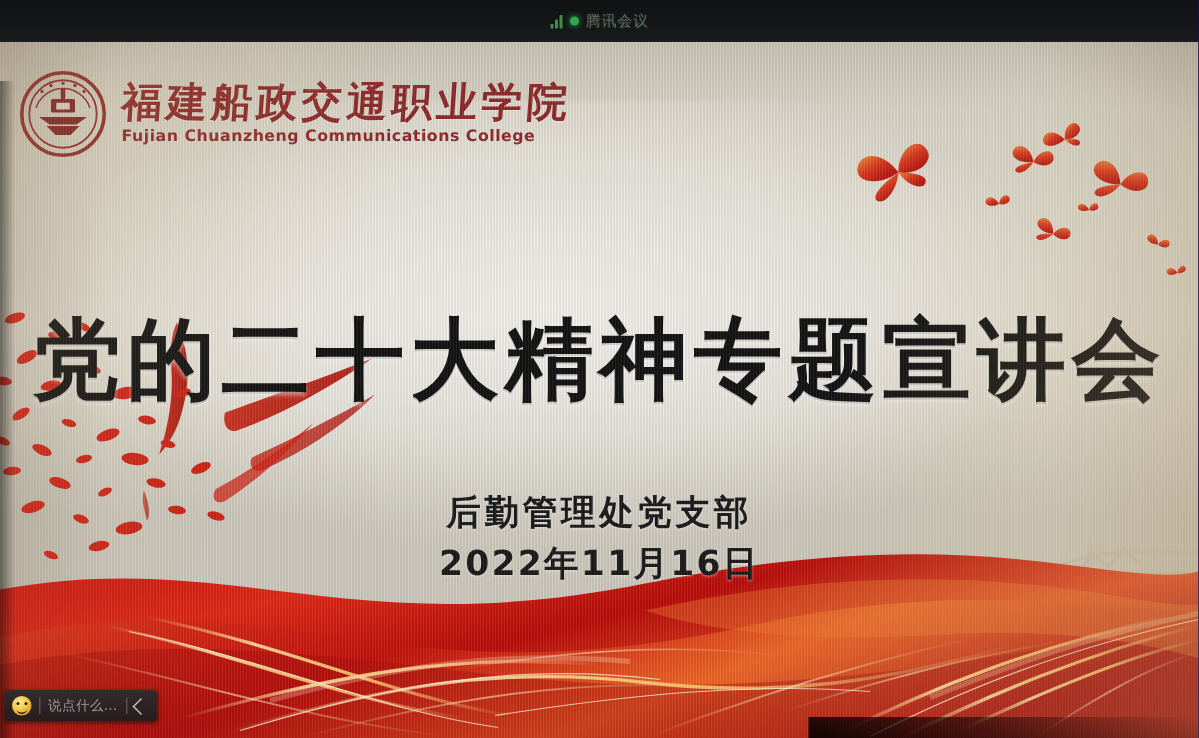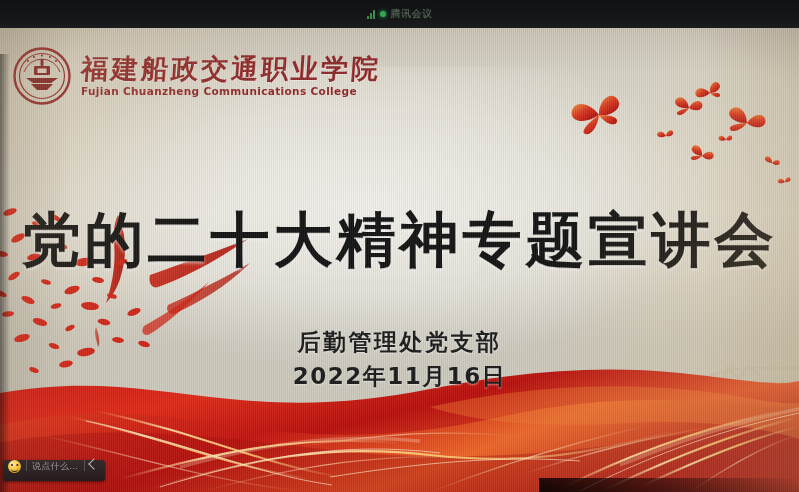--- a/index.html
+++ b/index.html
@@ -90,21 +90,21 @@
      text-shadow:0 1px 2px rgba(255,255,255,.5);}
   .subdate{position:absolute;left:0;top:333px;width:799px;text-align:center;z-index:16;
      font-size:23px;line-height:1.42;color:#1b1b1b;letter-spacing:1.5px;font-weight:700;
      text-shadow:0 1px 2px rgba(255,255,255,.5);}
 
   
   .ribbon{position:absolute;left:0;bottom:0;width:799px;height:145px;z-index:14;overflow:hidden;}
 
   
   .chatbar{position:absolute;left:3px;top:433px;height:21px;z-index:29;
-     display:flex;align-items:flex-start;
+     display:flex;align-items:center;
      background:linear-gradient(180deg,rgba(44,44,46,.93),rgba(28,28,30,.93));
      border-radius:3px;padding:0 5px;box-shadow:0 1px 3px rgba(0,0,0,.5);}
   .emoji-icon{width:13px;height:13px;border-radius:50%;flex:none;
      background:radial-gradient(circle at 38% 32%,#ffe9a8 0%,#f3c23d 48%,#c98d18 100%);
      position:relative;}
   .emoji-icon::before{content:"";position:absolute;left:2.6px;top:4px;width:2px;height:2px;
      border-radius:50%;background:#2b2112;box-shadow:5.3px 0 0 #2b2112;}
   .emoji-icon::after{content:"";position:absolute;left:3px;top:7.5px;width:7px;height:3px;
      border-bottom:1.6px solid #2b2112;border-radius:0 0 7px 7px;}
   .chat-sep{width:1px;height:11px;background:#555;margin:0 5px;}

